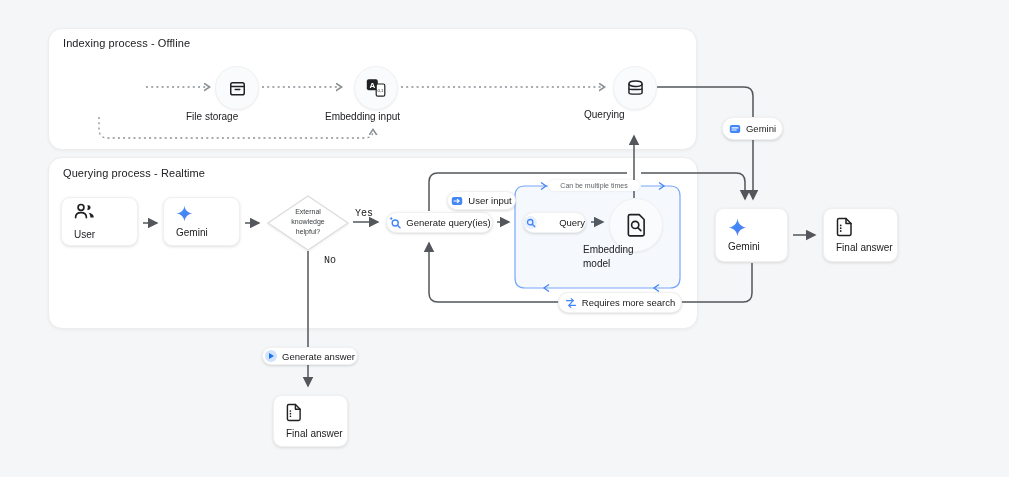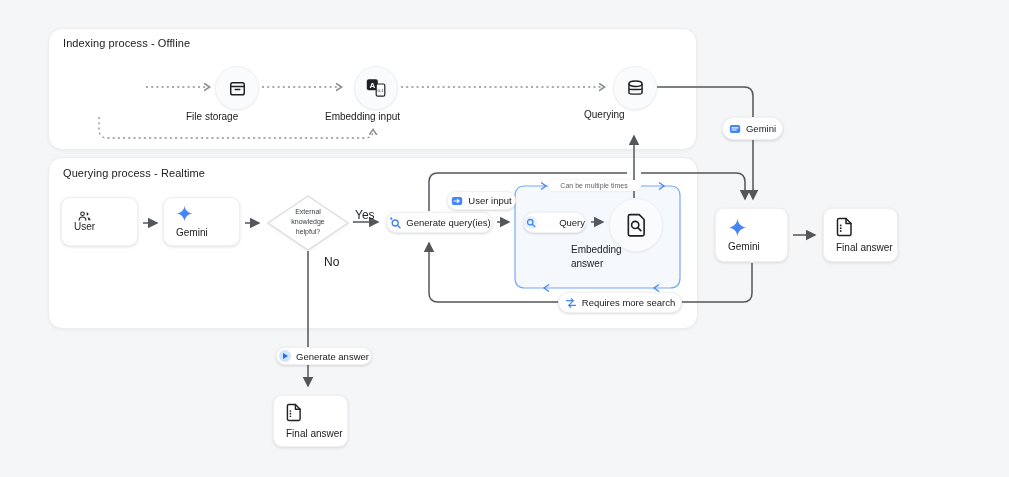--- a/index.html
+++ b/index.html
@@ -15,21 +15,21 @@
   .card .clabel{font-size:10px;color:#202124;white-space:nowrap;}
   .circle{position:absolute;background:#fafbfc;border:1px solid #eff1f3;border-radius:50%;
           box-shadow:0 1px 2px rgba(60,64,67,.08);display:flex;align-items:center;justify-content:center;z-index:2;}
   .nlabel{position:absolute;font-size:10px;color:#202124;text-align:left;z-index:2;line-height:13.5px;}
   .pill{position:absolute;background:#fff;border:1px solid #f1f1f2;border-radius:999px;
         box-shadow:0 1px 2.5px rgba(60,64,67,.20);display:flex;align-items:center;justify-content:center;
         gap:5px;font-size:9.5px;color:#202124;white-space:nowrap;z-index:3;box-sizing:border-box;}
   .loopnote{position:absolute;background:#fff;border-radius:8px;font-size:7px;color:#5f6368;
         text-align:center;padding:2px 4px;z-index:3;box-shadow:0 0 2px rgba(60,64,67,.15);white-space:nowrap;}
   .dtext{position:absolute;font-size:7px;color:#3c4043;text-align:center;line-height:1.4;z-index:3;}
-  .branchlabel{position:absolute;font-size:12px;color:#202124;z-index:3;}
+  .branchlabel{position:absolute;font-size:10px;color:#202124;z-index:3;font-family:Liberation Mono, monospace;}
   .diamond{position:absolute;z-index:2;filter:drop-shadow(0 1px 1px rgba(0,0,0,.07));}
   .iconbg{border-radius:50%;display:inline-flex;align-items:center;justify-content:center;}
 </style>
 </head>
 <body>
 
 <div class="canvas">
 
   <div class="panel" style="left:48px;top:28px;width:647px;height:120px;"></div>
   <div class="panel" style="left:48px;top:157px;width:648px;height:170px;"></div>
@@ -104,21 +104,21 @@
         <ellipse cx="9" cy="4.6" rx="6.2" ry="2.6"></ellipse>
         <path d="M2.8,4.6 V13.2 C2.8,14.7 15.2,14.7 15.2,13.2 V4.6"></path>
         <path d="M2.8,8.9 C2.8,10.4 15.2,10.4 15.2,8.9"></path>
       </g>
     </svg>
   </div>
   <div class="nlabel" style="left:584px;top:108px;width:100px;">Querying</div>
 
   <div class="ptitle" style="left:63px;top:167px;">Querying process - Realtime</div>
 
-  <div class="card" style="left:61px;top:197px;width:77px;height:49px;padding:13px 12px;">
+  <div class="card" style="left:61px;top:197px;width:77px;height:49px;padding:5px 12px;">
     <svg width="22" height="16" viewBox="0 0 22 16">
       <g stroke="#202124" fill="none" stroke-width="1.7" stroke-linecap="round">
         <circle cx="7" cy="4.4" r="2.9"></circle>
         <path d="M1.6,14.6 C1.6,11.2 4.2,9.6 7,9.6 C9.8,9.6 12.4,11.2 12.4,14.6"></path>
       </g>
       <g fill="#202124">
         <path d="M14.2,2.2 a2.4,2.4 0 0 1 0,4.8 a2.4,2.4 0 0 1 -0.9,-0.17 a3.9,3.9 0 0 0 0,-4.46 a2.4,2.4 0 0 1 0.9,-0.17 Z"></path>
         <path d="M14.6,9.8 c3,0.3 5.2,1.9 5.2,4.8 h-3.4 c0,-2 -0.7,-3.6 -1.8,-4.8 Z"></path>
       </g>
     </svg>
@@ -181,23 +181,23 @@
 
   <div class="circle" style="left:609px;top:198px;width:52px;height:52px;">
     <svg width="23" height="25" viewBox="0 0 20 23">
       <g stroke="#202124" fill="none" stroke-width="1.5" stroke-linejoin="round" stroke-linecap="round">
         <path d="M4,1.5 H12.5 L17,6 V19.5 Q17,21 15.5,21 H4 Q2.5,21 2.5,19.5 V3 Q2.5,1.5 4,1.5 Z"></path>
         <circle cx="8.8" cy="11" r="3.3"></circle>
         <path d="M11.2,13.4 L14,16.2"></path>
       </g>
     </svg>
   </div>
-  <div class="nlabel" style="left:571px;top:243px;width:100px;">
+  <div class="nlabel" style="left:583px;top:243px;width:100px;">
     <div>Embedding</div>
-    <div>answer</div>
+    <div>model</div>
   </div>
 
   <div class="pill" style="left:722px;top:117px;width:61px;height:23px;">
     <svg width="12" height="12" viewBox="0 0 12 12">
       <rect x="0.8" y="1.9" width="10.4" height="8.2" rx="2" fill="#4285f4"></rect>
       <path d="M3,4.9 H9 M3,7 H7.3" stroke="#ffffff" stroke-width="1.1" stroke-linecap="round"></path>
     </svg>
     <span>Gemini</span>
   </div>
 
@@ -233,21 +233,21 @@
   <div class="pill" style="left:558px;top:292px;width:124px;height:21px;">
     <svg width="12" height="12" viewBox="0 0 12 12">
       <g stroke="#4285f4" stroke-width="1.2" fill="none" stroke-linecap="round" stroke-linejoin="round">
         <path d="M1.5,3.6 H8.2 M6.2,1.6 L8.4,3.6 L6.2,5.6"></path>
         <path d="M10.5,8.4 H3.8 M5.8,6.4 L3.6,8.4 L5.8,10.4"></path>
       </g>
     </svg>
     <span>Requires more search</span>
   </div>
 
-  <div class="pill" style="left:276px;top:347px;width:96px;height:18px;">
+  <div class="pill" style="left:262px;top:347px;width:96px;height:18px;">
     <span class="iconbg" style="width:12px;height:12px;background:#d2e3fc;">
       <svg width="8" height="8" viewBox="0 0 8 8">
           <polygon points="2,1 7,4 2,7" fill="#1a73e8"></polygon>
         </svg>
     </span>
     <span>Generate answer</span>
   </div>
 
   <div class="card" style="left:273px;top:395px;width:75px;height:52px;padding:7px 12px;">
     <svg width="16" height="19" viewBox="0 0 17 20">

